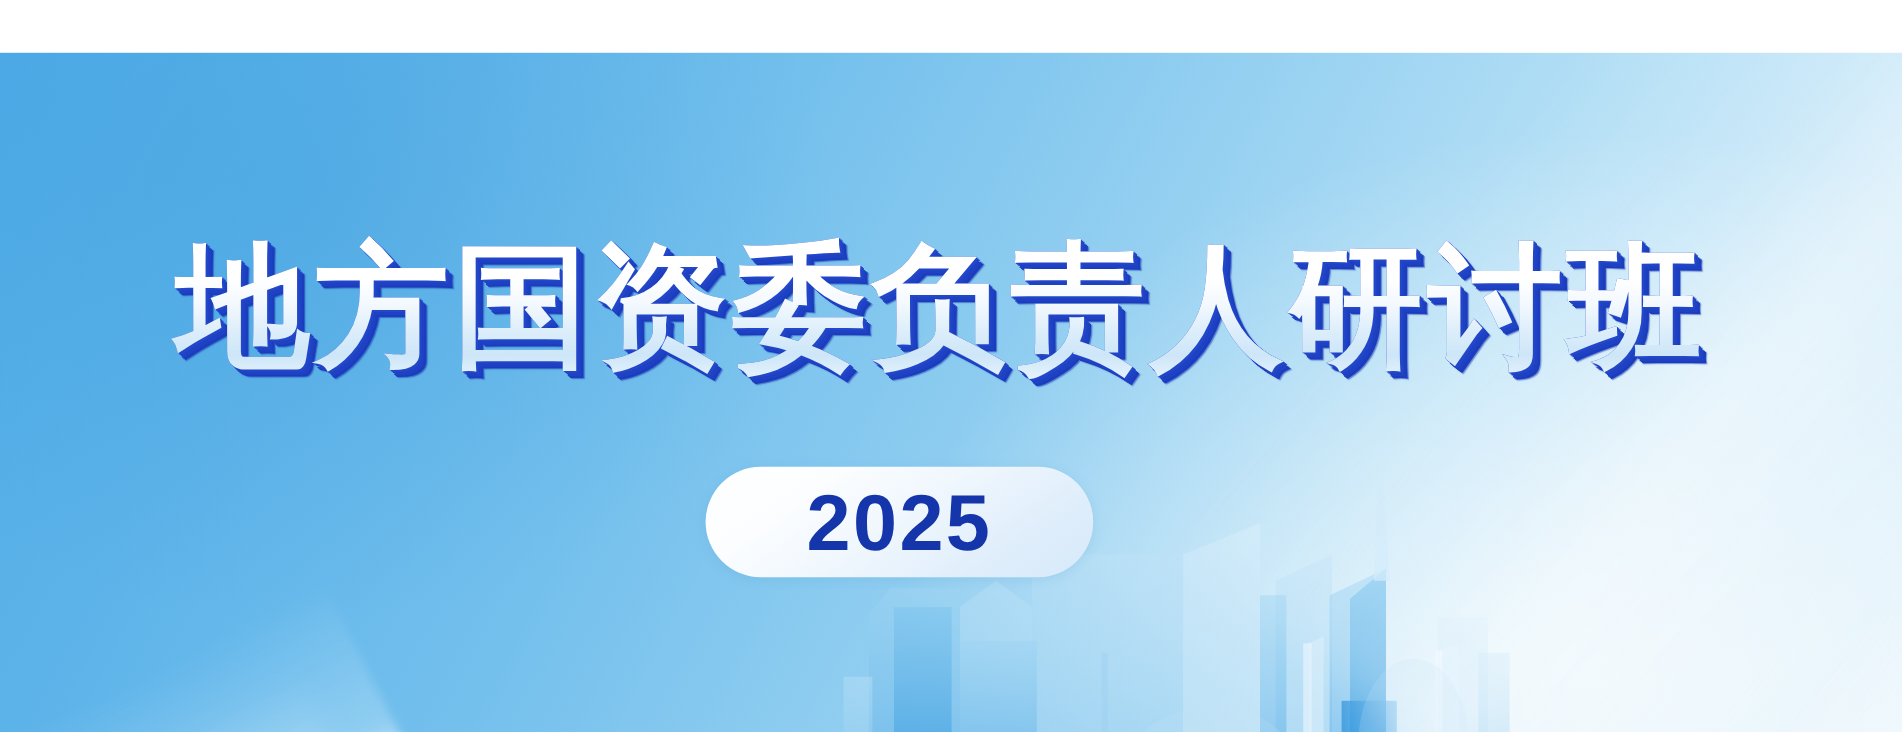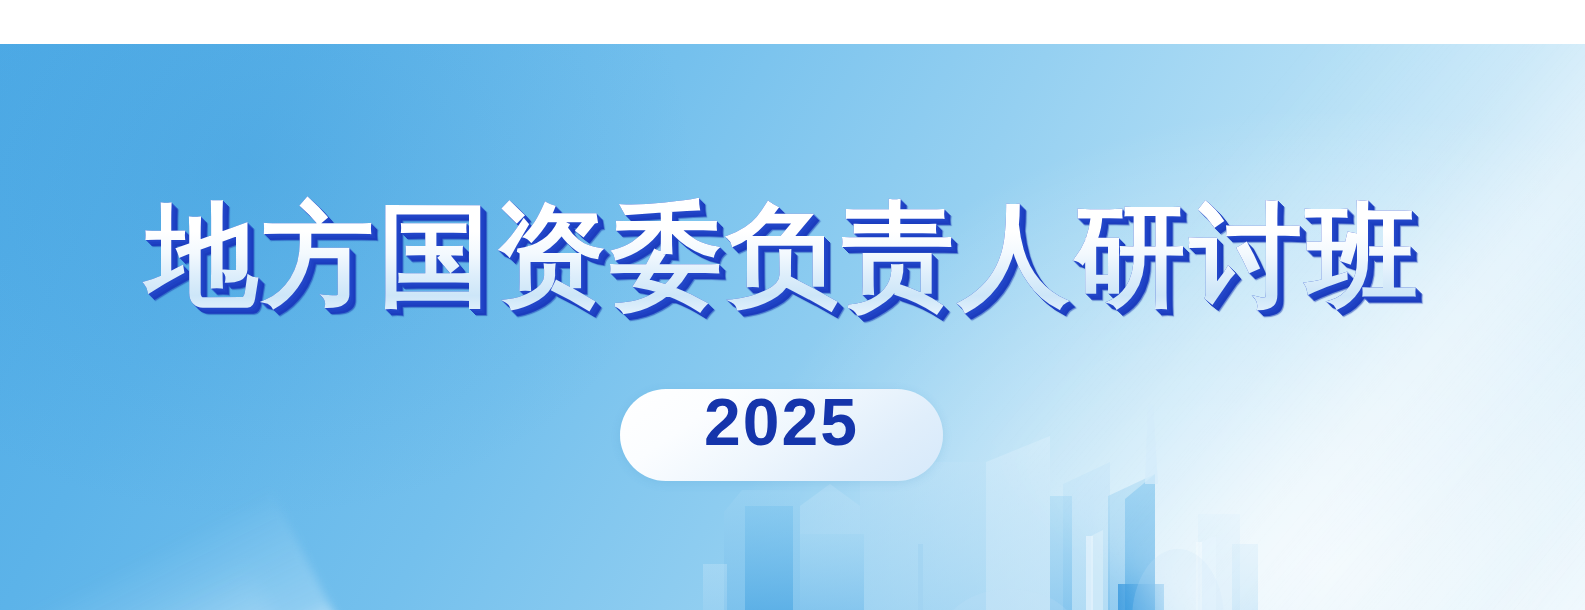--- a/index.html
+++ b/index.html
@@ -162,34 +162,34 @@
         #e8f4fd 100%);
     -webkit-background-clip: text;
     background-clip: text;
     color: transparent;
     -webkit-text-fill-color: transparent;
   }
 
   
   .year-badge {
     position: absolute;
-    left: 620px;
+    left: 588px;
     top: 345px;
     width: 323px;
     height: 92px;
     border-radius: 46px;
     background: linear-gradient(145deg,
         #ffffff 0%,
         #fbfdff 26%,
         #eef6fd 52%,
         #e0eefb 76%,
         #d6e9fa 100%);
     box-shadow: 0 2px 10px rgba(60,140,200,0.16);
     display: flex;
-    align-items: flex-start;
+    align-items: center;
     justify-content: center;
     z-index: 4;
   }
   .year-text {
     font-family: "Liberation Sans", "DejaVu Sans", sans-serif;
     font-weight: 700;
     font-size: 66px;
     line-height: 66px;
     letter-spacing: 2px;
     color: #1535ab;

